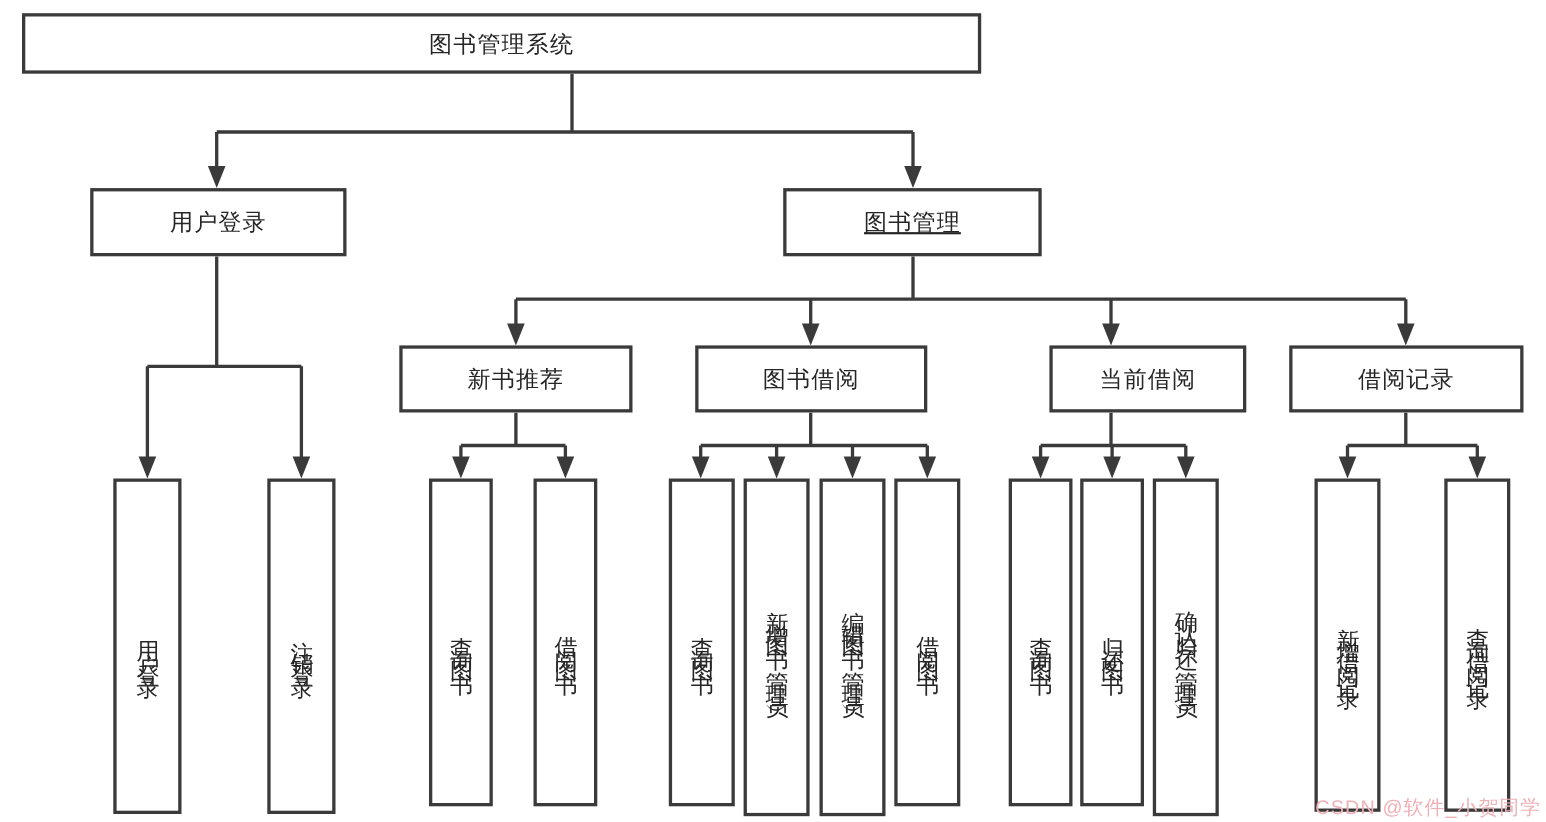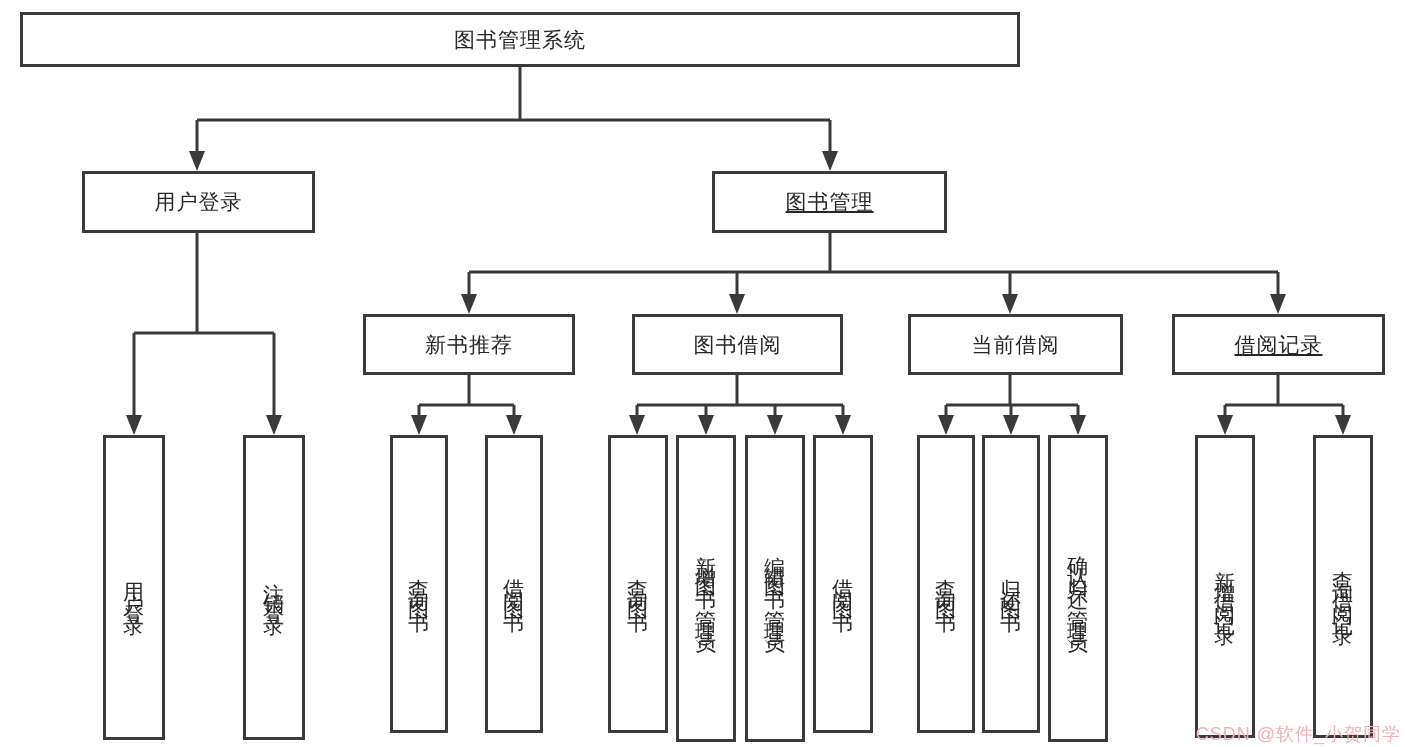--- a/index.html
+++ b/index.html
@@ -97,29 +97,29 @@
     <path d="M1010 375 V405 M946 405 H1078 M946 405 V417 M1011 405 V417 M1078 405 V417"></path>
     <polygon points="938,415 954,415 946,435"></polygon>
     <polygon points="1003,415 1019,415 1011,435"></polygon>
     <polygon points="1070,415 1086,415 1078,435"></polygon>
 
     <path d="M1278 375 V405 M1225 405 H1343 M1225 405 V417 M1343 405 V417"></path>
     <polygon points="1217,415 1233,415 1225,435"></polygon>
     <polygon points="1335,415 1351,415 1343,435"></polygon>
   </svg>
 
-  <div class="node" style="left:20px;top:12px;width:1000px;height:55px;">图书管理系统</div>
+  <div class="node" style="left:20px;top:12px;width:872px;height:55px;">图书管理系统</div>
 
   <div class="node" style="left:82px;top:171px;width:233px;height:62px;">用户登录</div>
   <div class="node" style="left:712px;top:171px;width:235px;height:62px;text-decoration:underline;">图书管理</div>
 
   <div class="node" style="left:363px;top:314px;width:212px;height:61px;">新书推荐</div>
   <div class="node" style="left:632px;top:314px;width:211px;height:61px;">图书借阅</div>
-  <div class="node" style="left:908px;top:314px;width:215px;height:61px;">当前借阅</div>
-  <div class="node" style="left:1172px;top:314px;width:213px;height:61px;text-decoration:underline;">借阅记录</div>
+  <div class="node" style="left:954px;top:314px;width:179px;height:61px;">当前借阅</div>
+  <div class="node" style="left:1172px;top:314px;width:213px;height:61px;">借阅记录</div>
 
   <div class="node" style="left:103px;top:435px;width:62px;height:305px;">
     <span class="vtext">用户登录</span>
   </div>
   <div class="node" style="left:243px;top:435px;width:62px;height:305px;">
     <span class="vtext">注销登录</span>
   </div>
 
   <div class="node" style="left:390px;top:435px;width:58px;height:298px;">
     <span class="vtext">查询图书</span>

